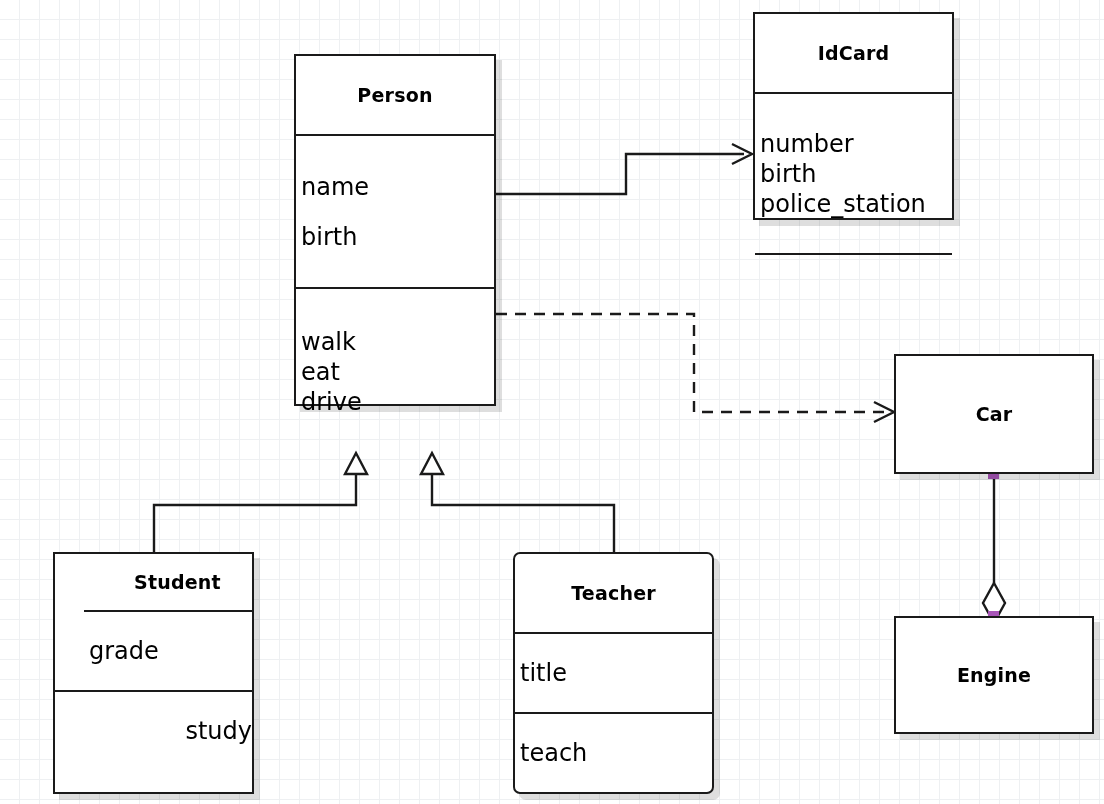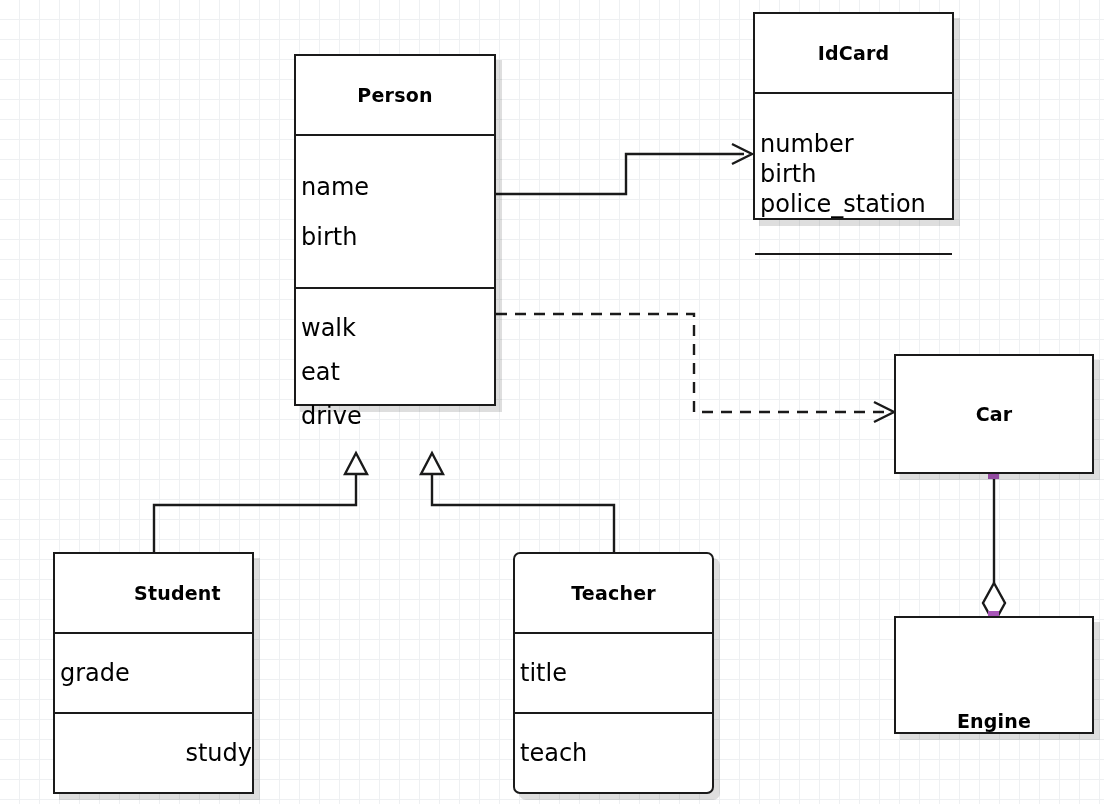--- a/index.html
+++ b/index.html
@@ -108,21 +108,21 @@
   <div class="endpoint-square" style="left:988px; top:611px; background:#a855b8;"></div>
 
   <div class="uml-class" style="left:294px; top:54px; width:202px; height:352px;">
     <div class="compartment class-title" style="height:78px;">
       <span>Person</span>
     </div>
     <div class="compartment member-list" style="height:153px;gap:20px;">
       <div class="member">name</div>
       <div class="member">birth</div>
     </div>
-    <div class="compartment member-list" style="height:167px;gap:14px;">
+    <div class="compartment member-list" style="height:167px;">
       <div class="member">walk</div>
       <div class="member">eat</div>
       <div class="member">drive</div>
     </div>
   </div>
 
   <div class="uml-class" style="left:753px; top:12px; width:201px; height:208px;">
     <div class="compartment class-title" style="height:78px;">
       <span>IdCard</span>
     </div>
@@ -134,30 +134,30 @@
     <div class="compartment member-list empty-compartment" style="height:37px;"></div>
   </div>
 
   <div class="uml-class" style="left:894px; top:354px; width:200px; height:120px;">
     <div class="compartment class-title" style="height:116px;">
       <span>Car</span>
     </div>
   </div>
 
   <div class="uml-class" style="left:894px; top:616px; width:200px; height:118px;">
-    <div class="compartment class-title" style="height:114px;align-items:flex-end;">
+    <div class="compartment class-title" style="height:114px;">
       <span>Engine</span>
     </div>
   </div>
 
   <div class="uml-class" style="left:53px; top:552px; width:201px; height:242px;">
-    <div class="compartment class-title" style="height:78px;padding-left:48px;">
+    <div class="compartment class-title" style="height:56px;padding-left:48px;">
       <span>Student</span>
     </div>
-    <div class="compartment member-list" style="height:80px;">
+    <div class="compartment member-list" style="height:80px;margin-left:29px;">
       <div class="member">grade</div>
     </div>
     <div class="compartment member-list" style="height:80px;align-items:flex-end;">
       <div class="member">study</div>
     </div>
   </div>
 
   <div class="uml-class" style="left:513px; top:552px; width:201px; height:242px;border-radius:7px;">
     <div class="compartment class-title" style="height:78px;">
       <span>Teacher</span>

